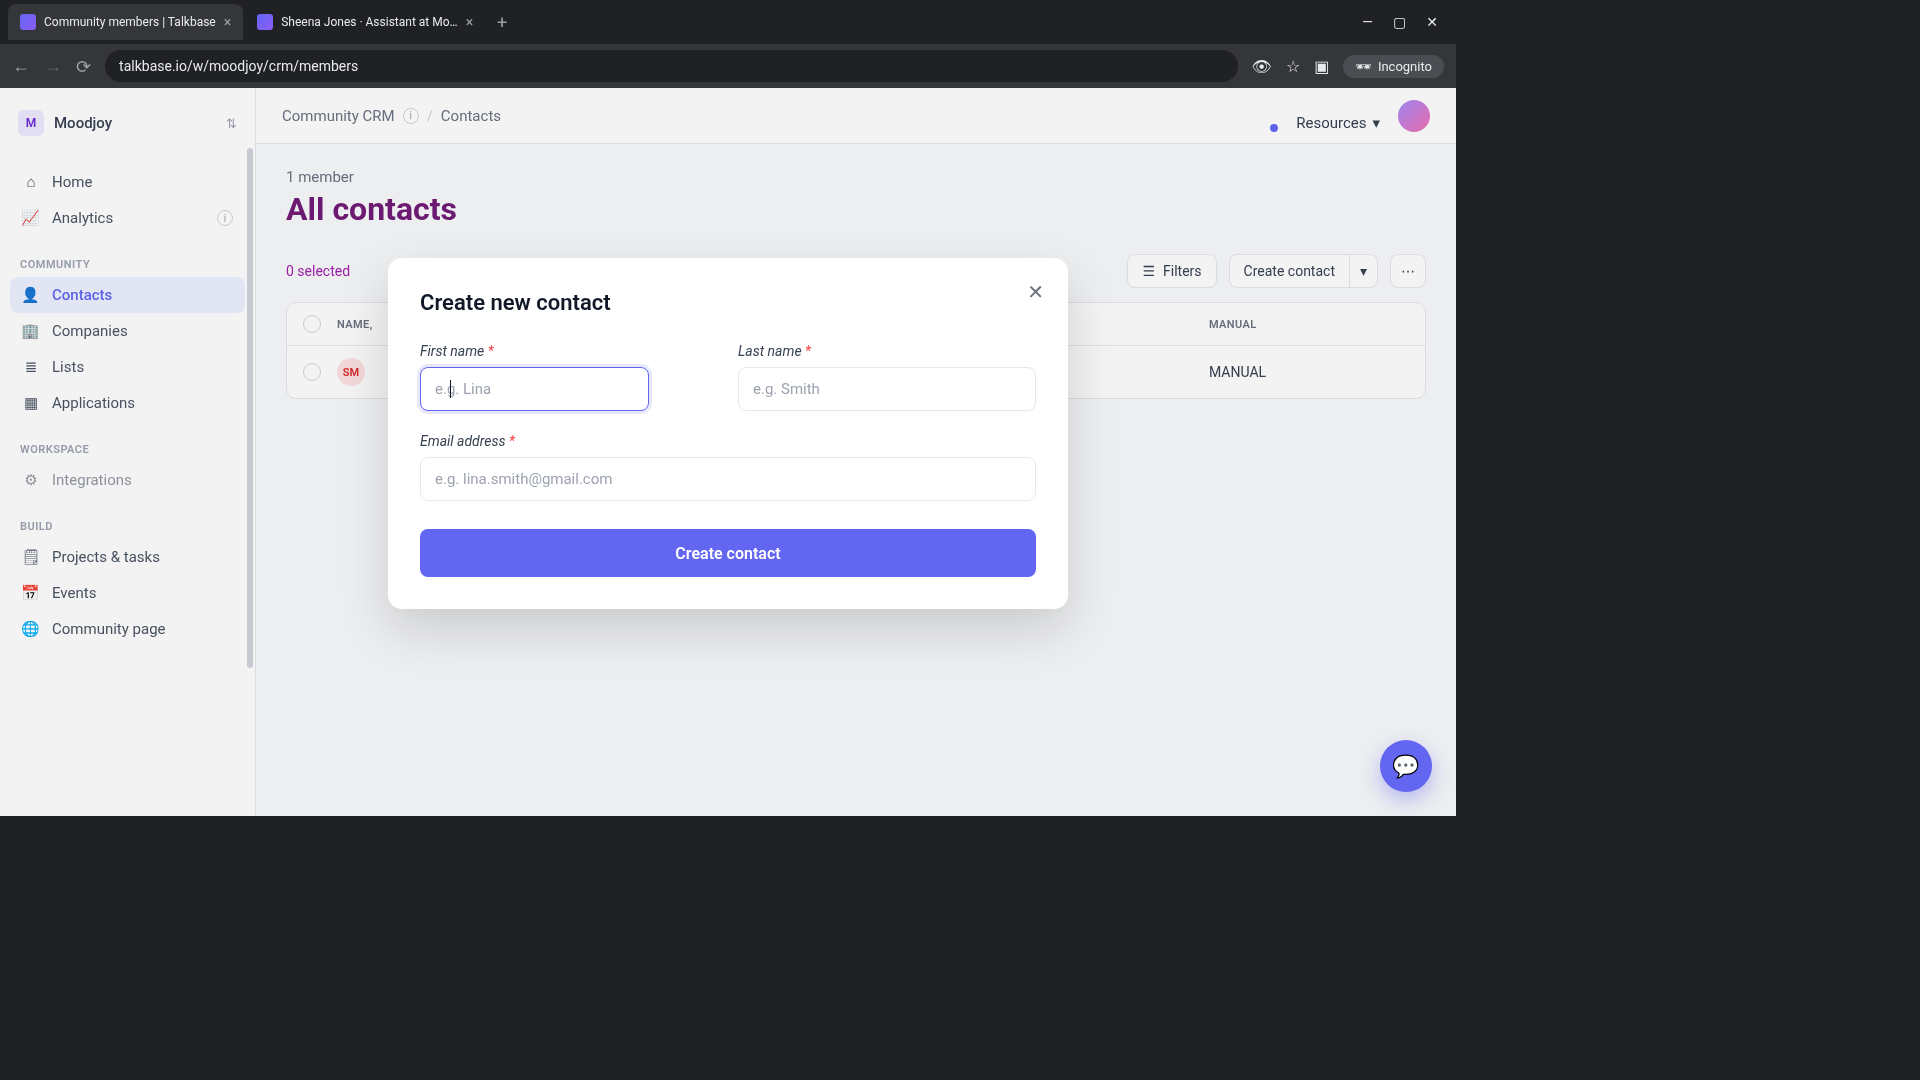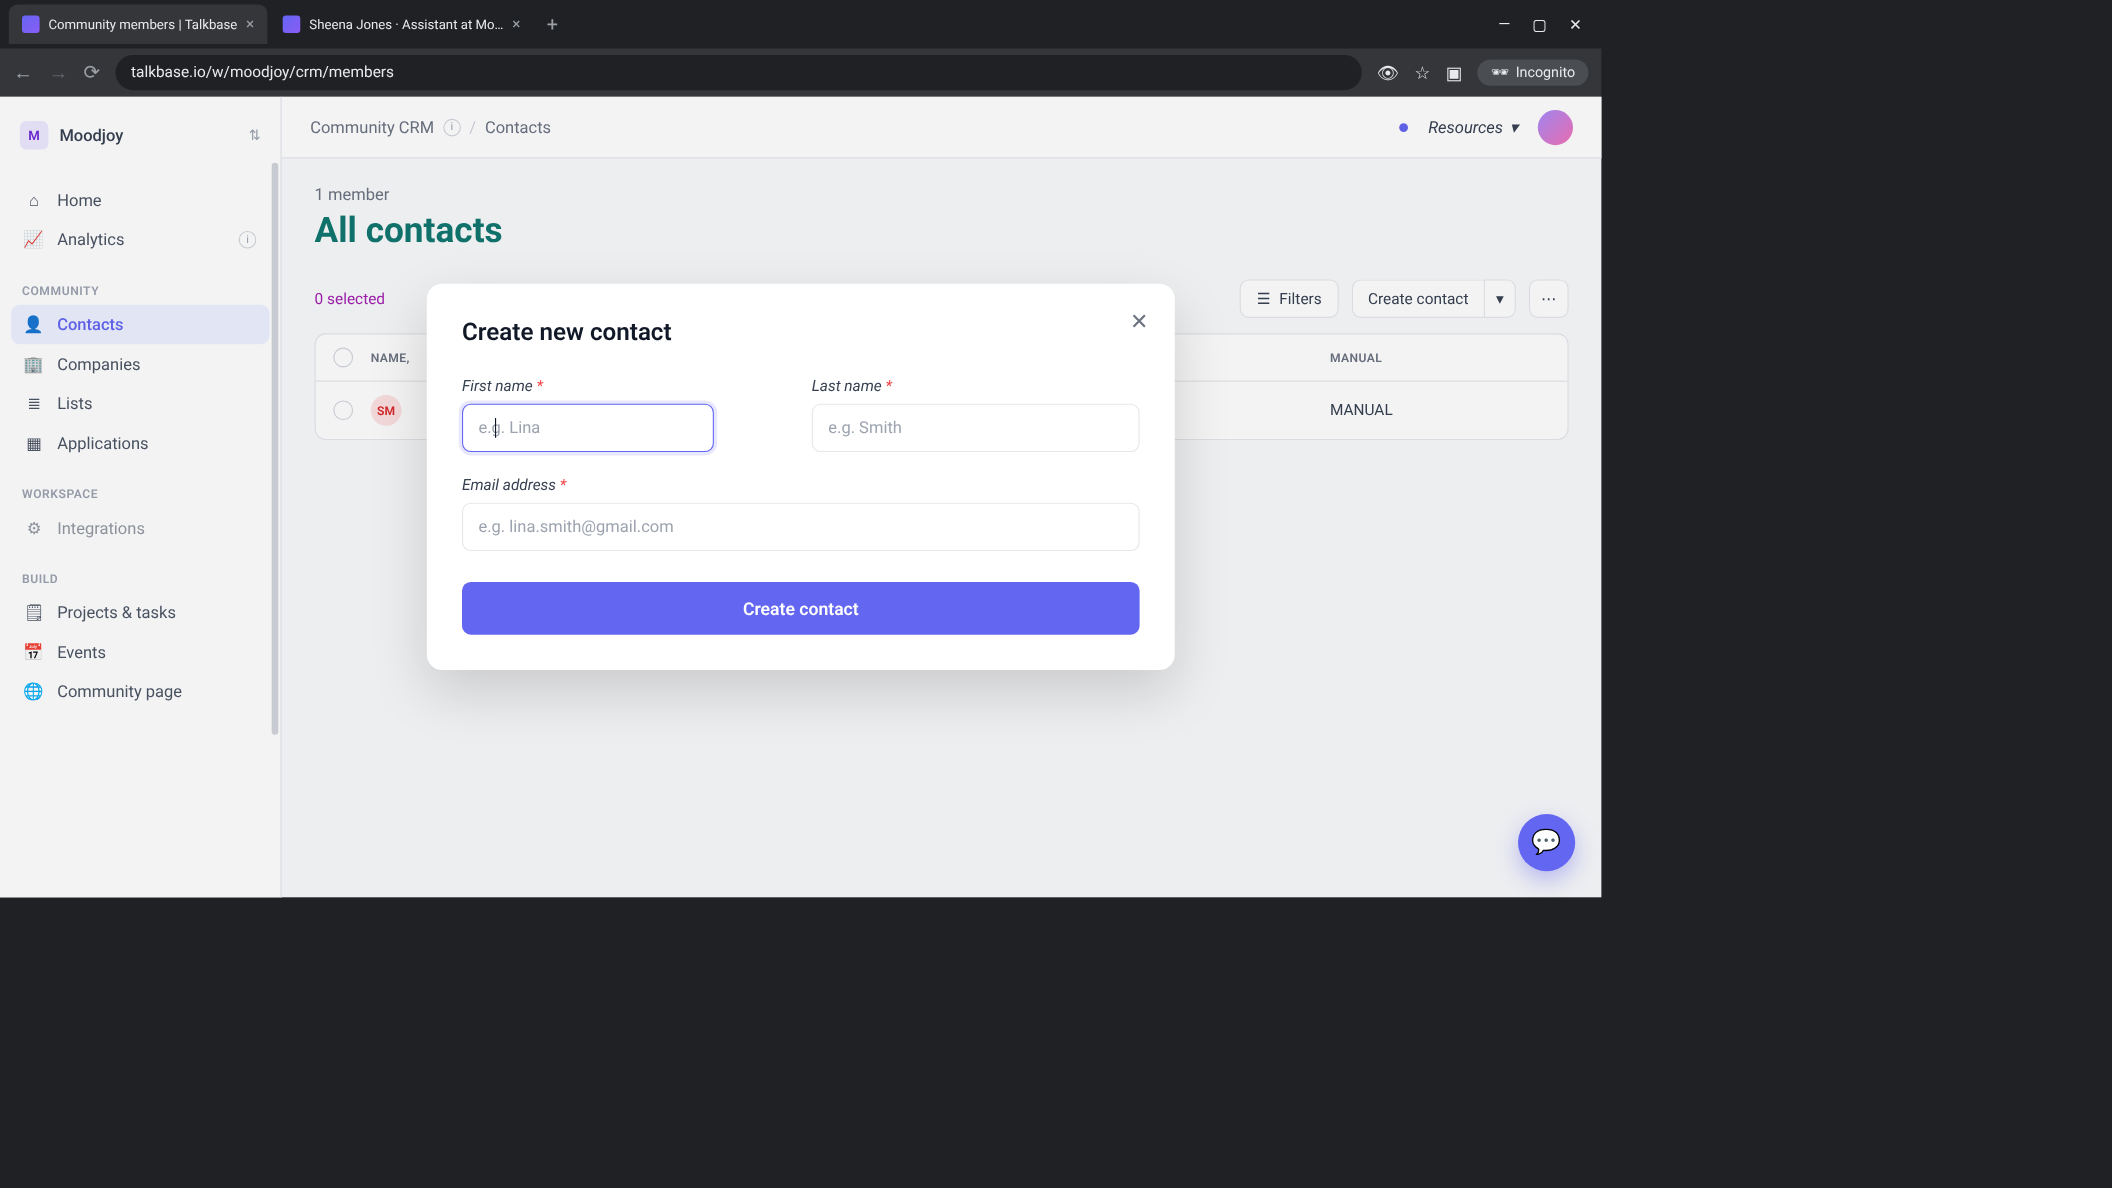--- a/index.html
+++ b/index.html
@@ -45,28 +45,28 @@
 .promo-btn { background:#fff; color:#374151; border:none; padding:7px 14px; border-radius:6px; font-size:13px; cursor:pointer; }
 
 .sb-scroll { position:absolute; right:2px; top:60px; width:6px; height:520px; background:#d1d5db; border-radius:3px; }
 
 
 .main { flex:1; display:flex; flex-direction:column; }
 .topbar { height:56px; border-bottom:1px solid #e5e7eb; background:#fff; display:flex; align-items:center; padding:0 26px; }
 .crumb { color:#6b7280; font-size:15px; display:flex; align-items:center; gap:8px; }
 .crumb .sep { color:#d1d5db; }
 .crumb-info { width:16px; height:16px; border:1px solid #d1d5db; border-radius:50%; font-size:10px; display:flex; align-items:center; justify-content:center; color:#9ca3af; }
-.topbar-right { margin-left:auto; display:flex; align-items:center; gap:18px;font-style:italic; }
+.topbar-right { margin-left:auto; display:flex; align-items:flex-end; gap:18px; }
 .dot { width:8px; height:8px; background:#6366f1; border-radius:50%; }
 .resources { display:flex; align-items:center; gap:6px; color:#374151; font-size:15px; cursor:pointer; }
 .avatar { width:32px; height:32px; border-radius:50%; background:linear-gradient(135deg,#a78bfa,#f472b6); }
 
 .content { padding:24px 30px; }
 .count { color:#6b7280; font-size:15px; margin-bottom:4px; }
-.page-title { font-size:32px; font-weight:700; color:#0f766e; margin-bottom:26px; }
+.page-title { font-size:32px; font-weight:700; color:#701a75; margin-bottom:26px; }
 
 .toolbar { display:flex; align-items:center; gap:12px; margin-bottom:14px; }
 .selected { color:#a21caf; font-size:14px; }
 .toolbar-spacer { flex:1; }
 .tbtn { display:flex; align-items:center; gap:8px; padding:8px 14px; border:1px solid #e5e7eb; background:#fff; border-radius:8px; color:#374151; font-size:14px; cursor:pointer; }
 .tbtn.split { border-radius:8px 0 0 8px; border-right:none; }
 .tbtn.chev { border-radius:0 8px 8px 0; padding:8px 10px; }
 .tbtn.icon-only { padding:8px 10px; }
 
 .table { border:1px solid #e5e7eb; border-radius:10px; background:#fff; overflow:hidden; }

